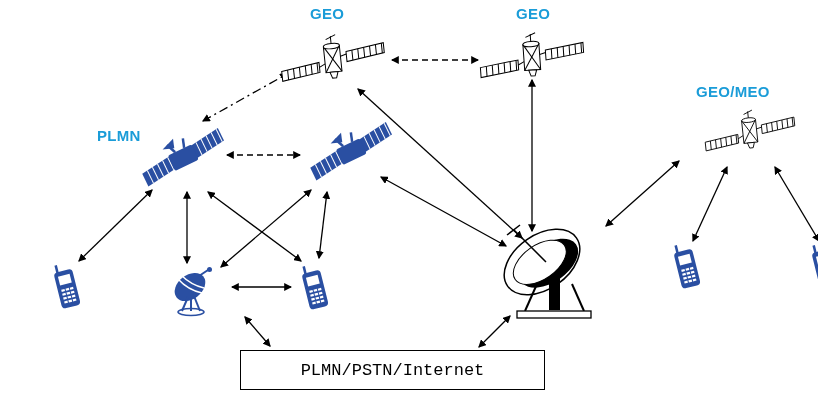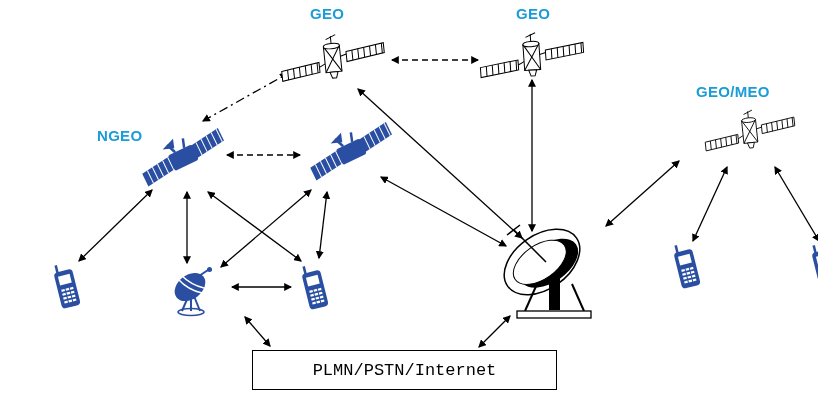--- a/index.html
+++ b/index.html
@@ -19,21 +19,21 @@
     letter-spacing:.3px;white-space:nowrap;
   }
   #links{position:absolute;left:0;top:0;pointer-events:none;}
   #links line{stroke:var(--line);stroke-width:1.3;}
   #links line.dashed{stroke-dasharray:6 4;}
   #links line.dashdot{stroke-dasharray:9 4 2 4;}
   .bf{fill:var(--device-blue);stroke:none;}
   .bs{stroke:var(--device-blue);fill:none;}
   .blk{stroke:#000;fill:none;stroke-width:1;}
   #core-network-box{
-    position:absolute;left:212px;top:350px;width:303px;height:38px;
+    position:absolute;left:200px;top:350px;width:303px;height:38px;
     border:1.5px solid #000;background:#fff;display:flex;align-items:center;justify-content:center;
     font-family:"Liberation Mono","DejaVu Sans Mono",monospace;font-size:17px;color:#000;
   }
 </style>
 </head>
 <body>
 
 <div id="canvas">
 
   <svg id="links" width="818" height="402">
@@ -56,21 +56,21 @@
     <line x1="566" y1="226" x2="639" y2="161" marker-start="url(#arw)" marker-end="url(#arw)"></line>
     <line x1="687" y1="167" x2="653" y2="241" marker-start="url(#arw)" marker-end="url(#arw)"></line>
     <line x1="735" y1="167" x2="779" y2="241" marker-start="url(#arw)" marker-end="url(#arw)"></line>
     <line x1="192" y1="287" x2="251" y2="287" marker-start="url(#arw)" marker-end="url(#arw)"></line>
     <line x1="205" y1="317" x2="230" y2="346" marker-start="url(#arw)" marker-end="url(#arw)"></line>
     <line x1="470" y1="316" x2="439" y2="347" marker-start="url(#arw)" marker-end="url(#arw)"></line>
   </svg>
 
   <div class="node-label" style="left:270px;top:5px;">GEO</div>
   <div class="node-label" style="left:476px;top:5px;">GEO</div>
-  <div class="node-label" style="left:57px;top:127px;">NGEO</div>
+  <div class="node-label" style="left:57px;top:127px;">PLMN</div>
   <div class="node-label" style="left:656px;top:83px;">GEO/MEO</div>
 
   <div class="abs" style="left:238px;top:30px;">
     <svg width="110" height="64" viewBox="0 0 110 64">
       <g transform="rotate(-6 55 32)" class="blk">
         <polygon points="3,36 41,31 41,41 3,46" fill="#fff"></polygon>
         <line x1="9" y1="35.3" x2="9" y2="45.3"></line>
           <line x1="15" y1="34.5" x2="15" y2="44.5"></line>
         <line x1="21" y1="33.7" x2="21" y2="43.7"></line>
           <line x1="27" y1="32.9" x2="27" y2="42.9"></line>

